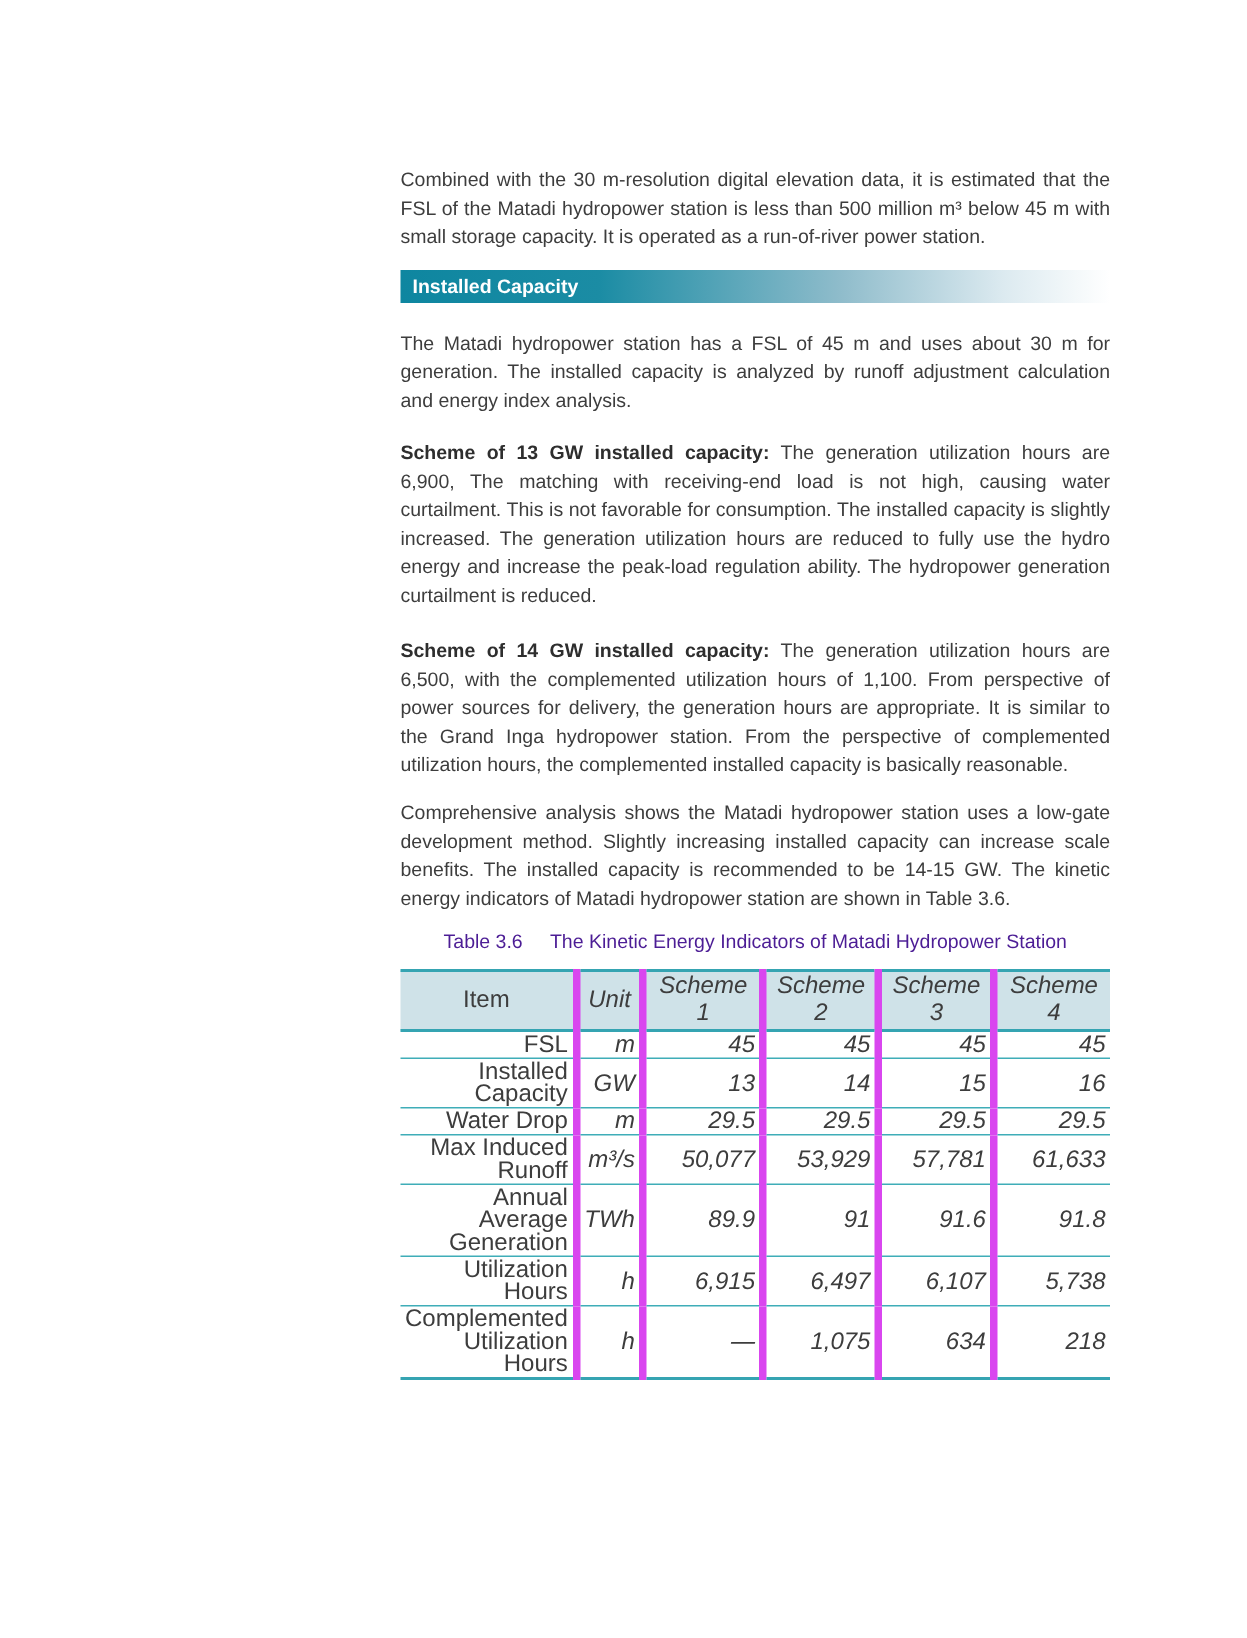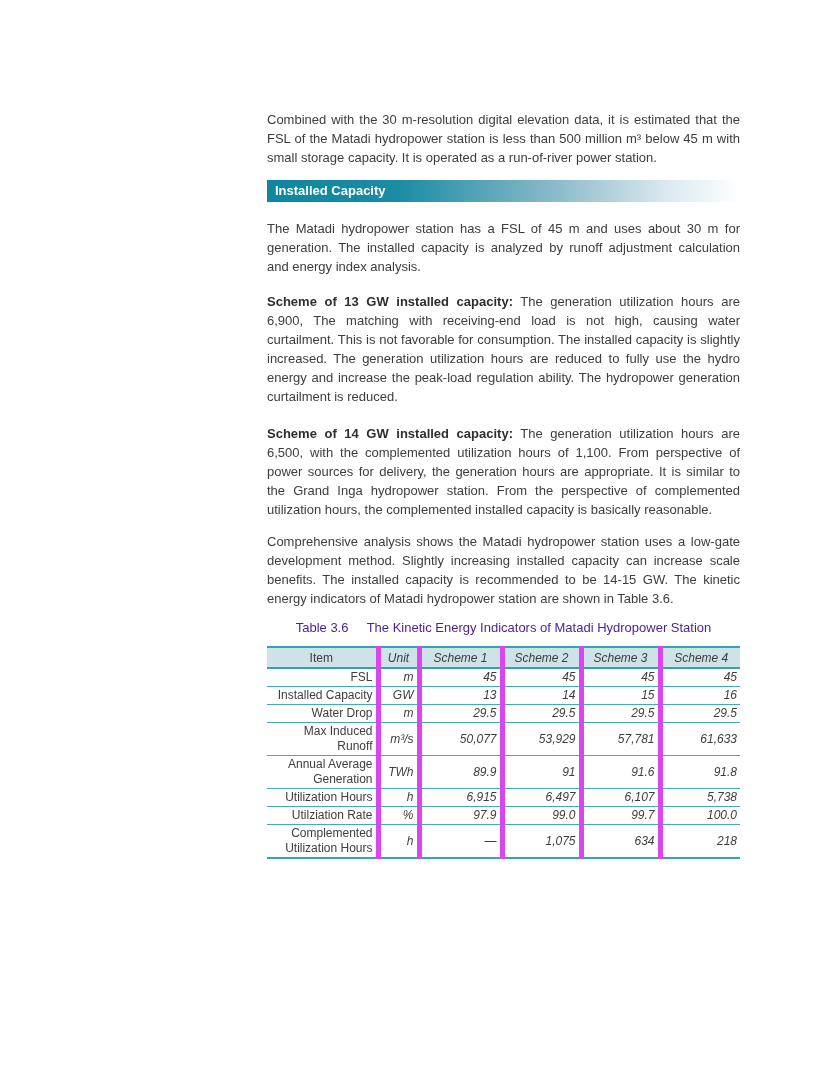--- a/index.html
+++ b/index.html
@@ -52,21 +52,21 @@
     color: #4c1d95;
     white-space: nowrap;
   }
   .table-caption .cap-label { margin-right: 1.4em; }
   table.data-table {
     margin-top: 11px;
     width: 473px;
     border-collapse: collapse;
     border-top: 2px solid #35a4b2;
     border-bottom: 2px solid #35a4b2;
-    font-size: 12px;
+    font-size: 16px;
     color: #3d3d3d;
   }
   table.data-table th {
     background: #cfe2e8;
     font-weight: normal;
     border-bottom: 2px solid #35a4b2;
     height: 21px;
     padding: 1px 3px;
     text-align: center;
   }
@@ -177,28 +177,20 @@
         </tr>
         <tr>
           <td>Utilization Hours</td>
           <td>h</td>
           <td>6,915</td>
           <td>6,497</td>
           <td>6,107</td>
           <td>5,738</td>
         </tr>
         <tr>
-          <td>Utilziation Rate</td>
-          <td>%</td>
-          <td>97.9</td>
-          <td>99.0</td>
-          <td>99.7</td>
-          <td>100.0</td>
-        </tr>
-        <tr>
           <td>Complemented Utilization Hours</td>
           <td>h</td>
           <td>—</td>
           <td>1,075</td>
           <td>634</td>
           <td>218</td>
         </tr>
       </tbody>
     </table>
   </div>

